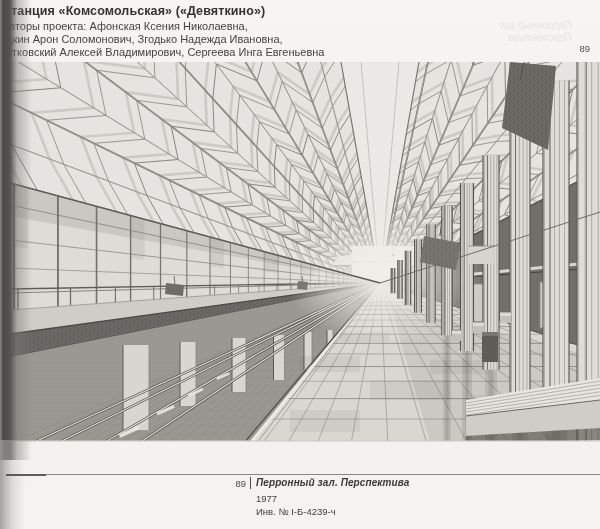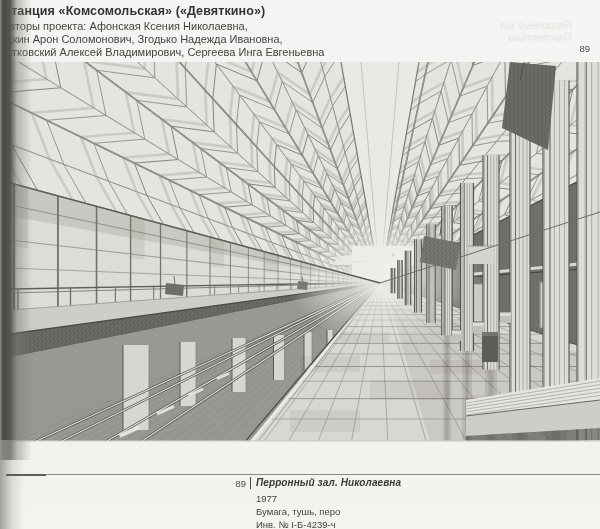--- a/index.html
+++ b/index.html
@@ -521,19 +521,18 @@
   <div class="gutter"></div>
   <div class="gutter2"></div>
 
   <div class="rule"></div>
   <div class="rule-dark"></div>
 
   <div class="caption">
     <div class="cap-row">
       <span class="cap-num">89</span>
       <span class="cap-bar"></span>
-      <span class="cap-title">Перронный зал. Николаевна</span>
+      <span class="cap-title">Перронный зал. Перспектива</span>
     </div>
     <div class="cap-ln first">1977</div>
-    <div class="cap-ln">Бумага, тушь, перо</div>
     <div class="cap-ln">Инв. № I-Б-4239-ч</div>
   </div>
 </div>
 
 </body></html>

